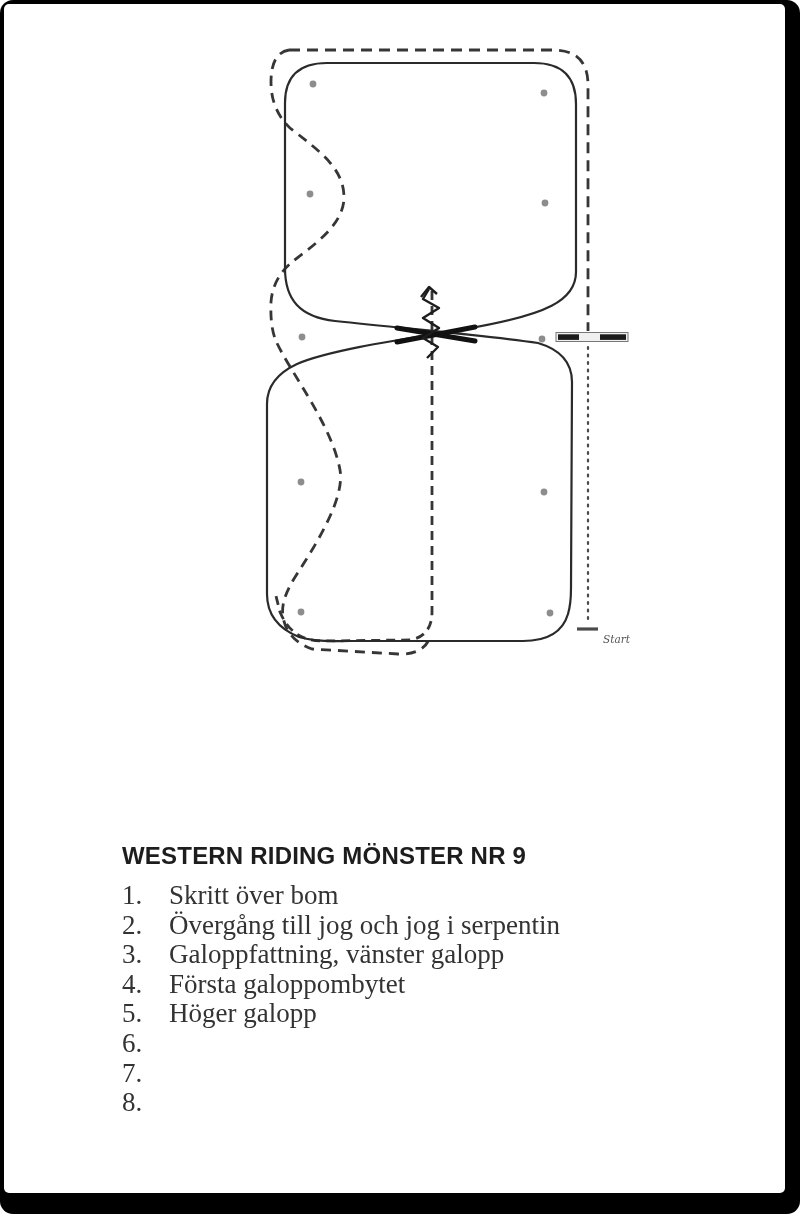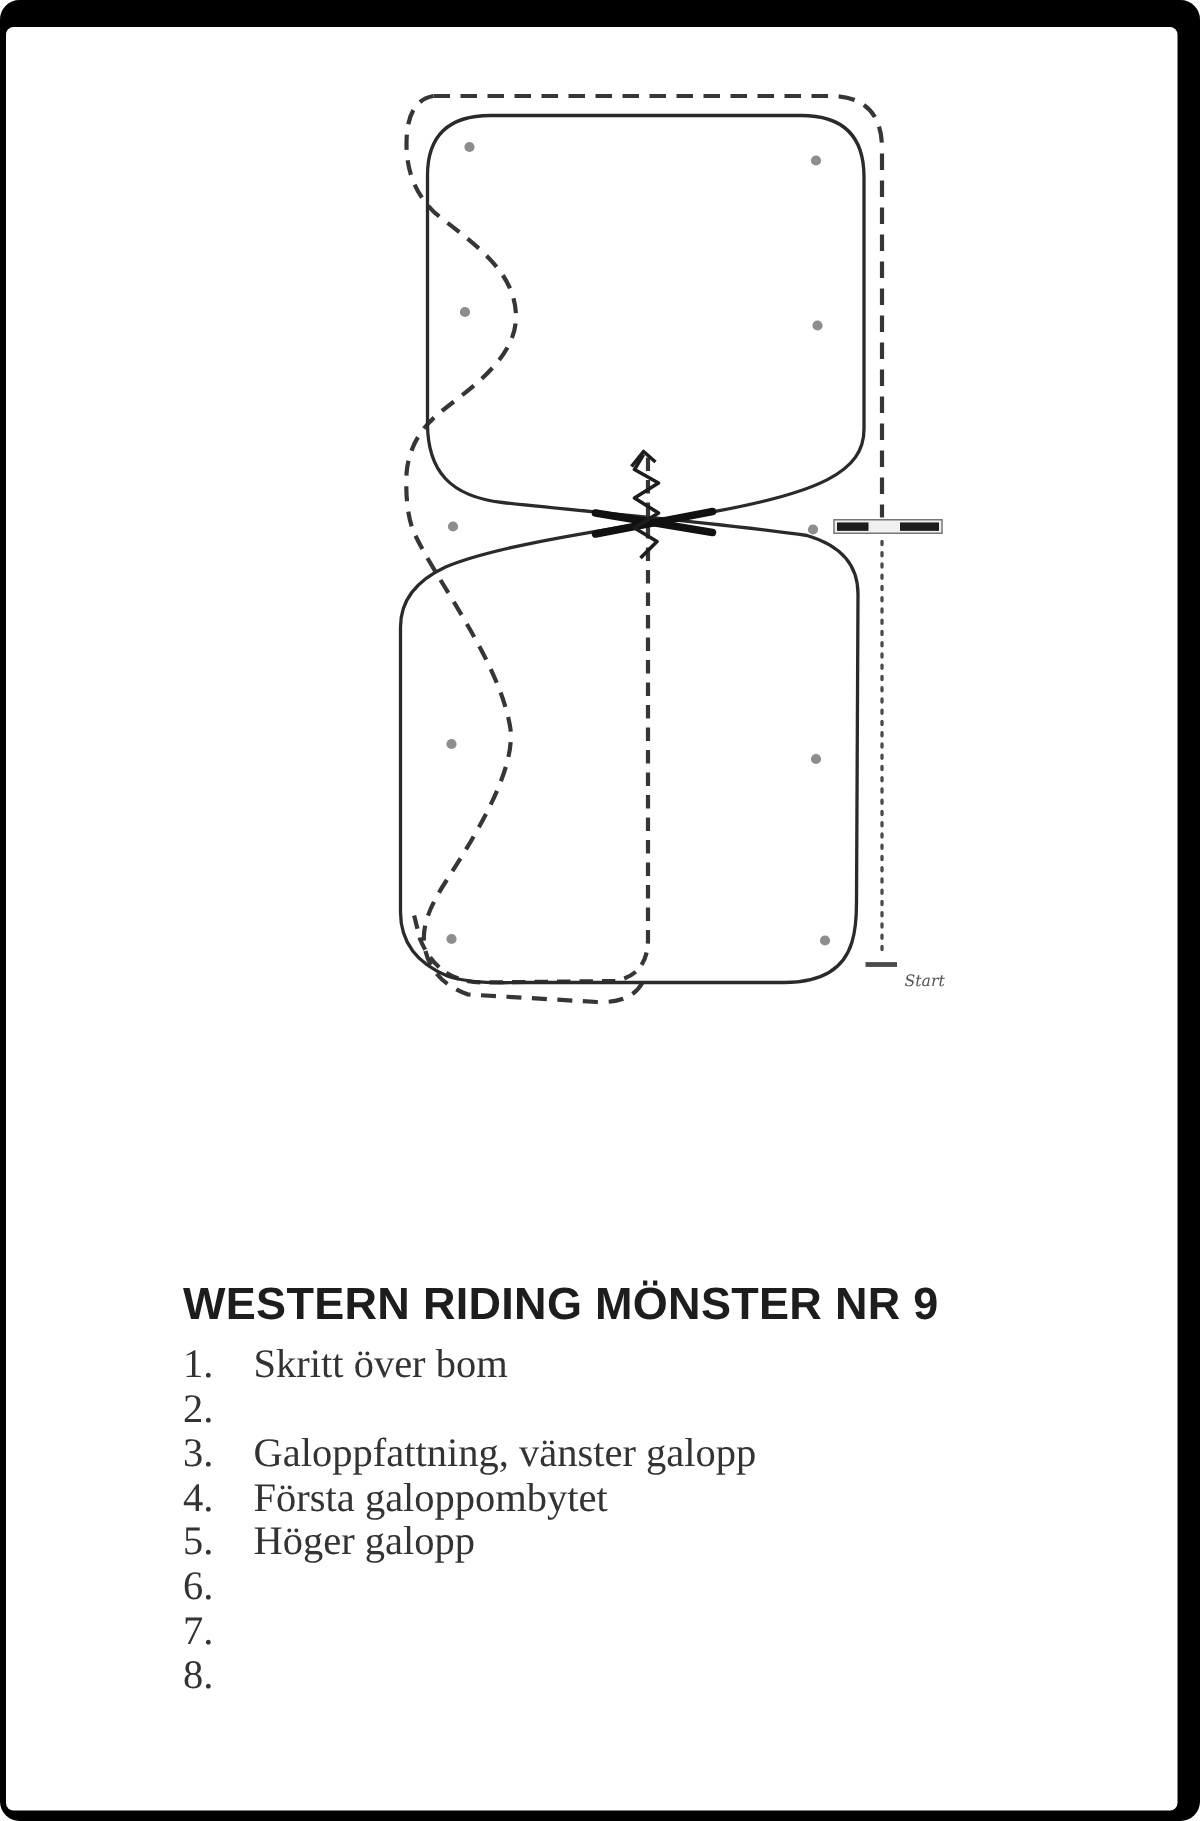--- a/index.html
+++ b/index.html
@@ -8,33 +8,33 @@
     background:#ffffff;
     font-family:"Liberation Sans",sans-serif;
     overflow:hidden;
   }
   .frame{
     position:absolute;left:0;top:0;width:800px;height:1214px;
     background:#000;border-radius:13px;
   }
   .page{
     position:absolute;left:4px;top:4px;width:781px;height:1189px;
-    background:#ffffff;border-radius:5px;margin-top:14px;
+    background:#ffffff;border-radius:5px;
   }
   .diagram-svg{
     position:absolute;left:-4px;top:-4px;width:800px;height:1214px;
   }
   .content{
     position:absolute;left:118px;top:836px;width:620px;
     color:#2e2e2e;
   }
   .title{
     font-family:"Liberation Sans",sans-serif;
     font-weight:bold;
-    font-size:30px;
+    font-size:24px;
     letter-spacing:0.2px;
     color:#1d1d1d;
     line-height:32px;
     white-space:nowrap;
   }
   .list{
     margin-top:9px;
     font-family:"Liberation Serif",serif;
     font-size:27px;
     color:#333;
@@ -124,20 +124,24 @@
         <div class="row">
           <span class="num">1.</span>
           <span class="txt">
             <span>Skritt över bom</span>
 
           </span>
         </div>
 
         <div class="row">
           <span class="num">2.</span>
+          <span class="txt">
+            <span>Övergång till jog och jog i serpentin</span>
+
+          </span>
         </div>
 
         <div class="row">
           <span class="num">3.</span>
           <span class="txt">
             <span>Galoppfattning, vänster galopp</span>
 
           </span>
         </div>
 

